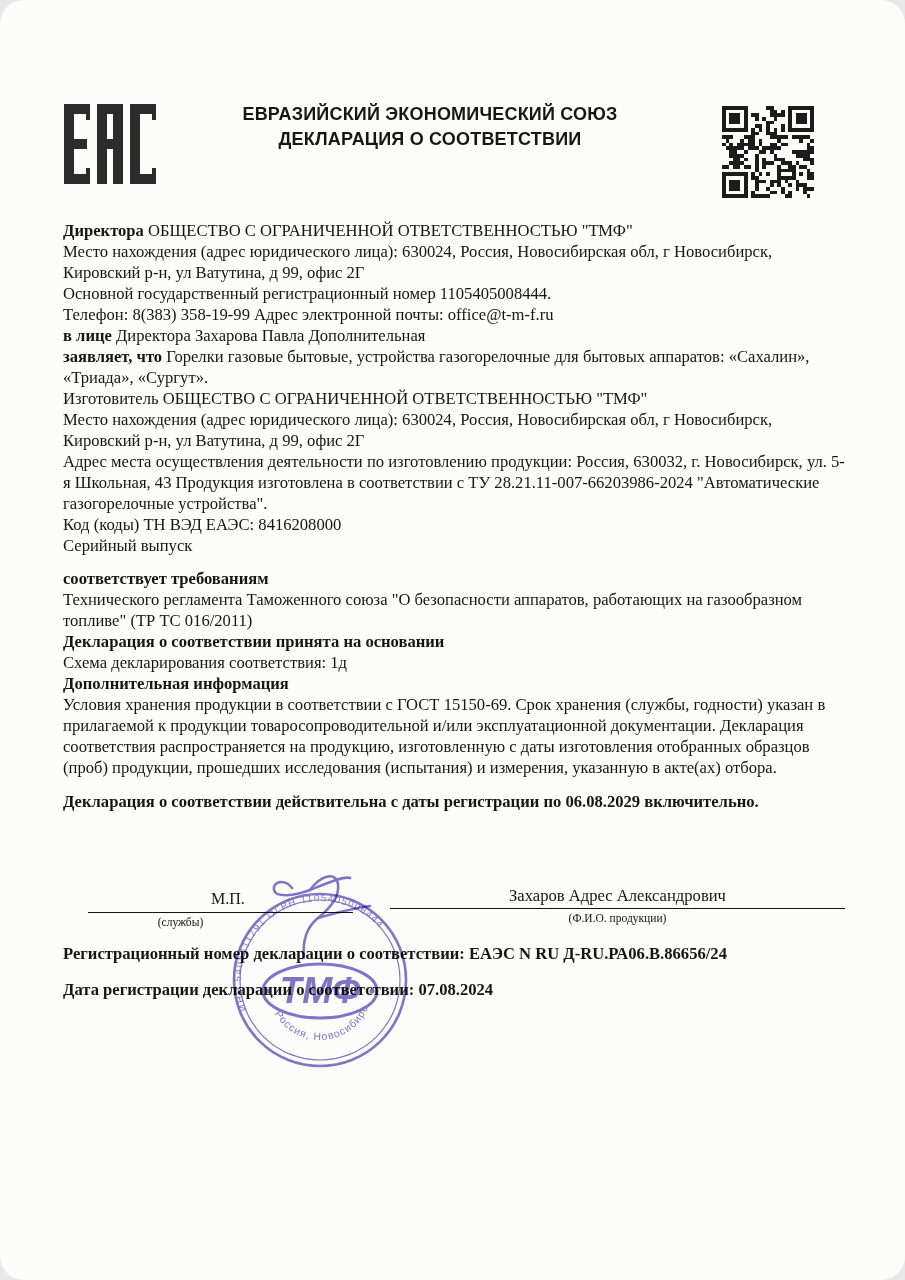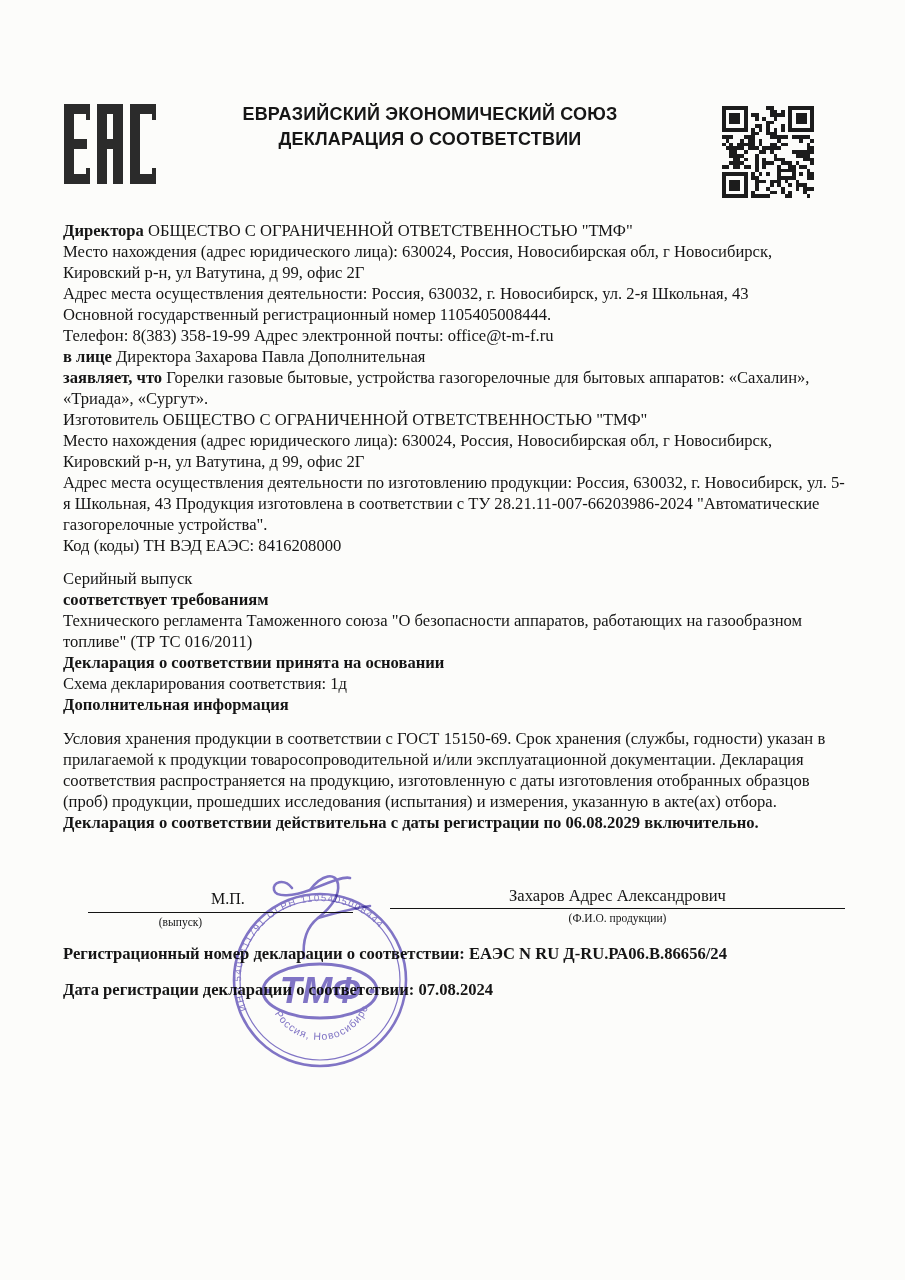--- a/index.html
+++ b/index.html
@@ -4,20 +4,21 @@
 <style>
   html,body{margin:0;padding:0;background:#e8e8e8;}
   .page{
     position:relative;
     width:905px;height:1280px;
     margin:0 auto;
     background:#fcfcfa;
     font-family:"Liberation Serif", serif;
     color:#151515;
     overflow:hidden;
+    border-radius:24px;
   }
   
   .eac-logo{position:absolute;left:64px;top:104px;}
   .doc-title{
     position:absolute;left:170px;top:102px;width:520px;
     text-align:center;
     font-family:"Liberation Sans", sans-serif;
     font-weight:bold;font-size:18px;line-height:25px;
     color:#161616;letter-spacing:.2px;
   }
@@ -380,21 +381,20 @@
         <rect x="12" y="24" width="1" height="1"></rect>
         <rect x="17" y="24" width="1" height="1"></rect>
         <rect x="18" y="24" width="1" height="1"></rect>
         <rect x="23" y="24" width="1" height="1"></rect>
       </g>
     </svg>
 
   <div class="doc-body" id="doc-body">
       <p><b>Директора</b><span> ОБЩЕСТВО С ОГРАНИЧЕННОЙ ОТВЕТСТВЕННОСТЬЮ "ТМФ"</span></p>
       <p><b></b><span>Место нахождения (адрес юридического лица): 630024, Россия, Новосибирская обл, г Новосибирск, Кировский р-н, ул Ватутина, д 99, офис 2Г</span></p>
-      <p><b></b><span>Адрес места осуществления деятельности: Россия, 630032, г. Новосибирск, ул. 2-я Школьная, 43</span></p>
       <p><b></b><span>Основной государственный регистрационный номер 1105405008444.</span></p>
       <p><b></b><span>Телефон: 8(383) 358-19-99 Адрес электронной почты: office@t-m-f.ru</span></p>
       <p><b>в лице</b><span> Директора Захарова Павла Дополнительная</span></p>
       <p><b>заявляет, что</b><span> Горелки газовые бытовые, устройства газогорелочные для бытовых аппаратов: «Сахалин», «Триада», «Сургут».</span></p>
       <p><b></b><span>Изготовитель ОБЩЕСТВО С ОГРАНИЧЕННОЙ ОТВЕТСТВЕННОСТЬЮ "ТМФ"</span></p>
       <p><b></b><span>Место нахождения (адрес юридического лица): 630024, Россия, Новосибирская обл, г Новосибирск, Кировский р-н, ул Ватутина, д 99, офис 2Г</span></p>
       <p><b></b><span>Адрес места осуществления деятельности по изготовлению продукции: Россия, 630032, г. Новосибирск, ул. 5-я Школьная, 43 Продукция изготовлена в соответствии с ТУ 28.21.11-007-66203986-2024 "Автоматические газогорелочные устройства".</span></p>
       <p><b></b><span>Код (коды) ТН ВЭД ЕАЭС: 8416208000</span></p>
       <p><b></b><span>Серийный выпуск</span></p>
       <p><b>соответствует требованиям</b><span></span></p>
@@ -403,21 +403,21 @@
       <p><b></b><span>Схема декларирования соответствия: 1д</span></p>
       <p><b>Дополнительная информация</b><span></span></p>
       <p><b></b><span>Условия хранения продукции в соответствии с ГОСТ 15150-69. Срок хранения (службы, годности) указан в прилагаемой к продукции товаросопроводительной и/или эксплуатационной документации. Декларация соответствия распространяется на продукцию, изготовленную с даты изготовления отобранных образцов (проб) продукции, прошедших исследования (испытания) и измерения, указанную в акте(ах) отбора.</span></p>
       <p><b>Декларация о соответствии действительна с даты регистрации по 06.08.2029 включительно.</b><span></span></p>
     </div>
 
   <div class="sig-name">Захаров Адрес Александрович</div>
   <div class="sig-line-right"></div>
   <div class="sig-fio">(Ф.И.О. продукции)</div>
   <div class="sig-line-left"></div>
-  <div class="sig-podpis">(выпуск)</div>
+  <div class="sig-podpis">(службы)</div>
   <div class="sig-mp">М.П.</div>
 
   <div class="reg-number">Регистрационный номер декларации о соответствии: ЕАЭС N RU Д-RU.РА06.В.86656/24</div>
   <div class="reg-date">Дата регистрации декларации о соответствии: 07.08.2024</div>
 
   <svg class="autograph" width="150" height="110" viewBox="0 0 150 110">
     <g fill="none" stroke="#7466c3" stroke-width="2.6" stroke-linecap="round">
       <path d="M34 22 C26 12 14 16 16 24 C18 32 36 30 52 24 C72 16 86 10 92 12"></path>
       <path d="M52 24 C64 8 78 6 80 18 C82 32 70 44 60 52 C50 60 44 72 46 92"></path>
       <path d="M60 52 C74 48 96 42 112 40"></path>

